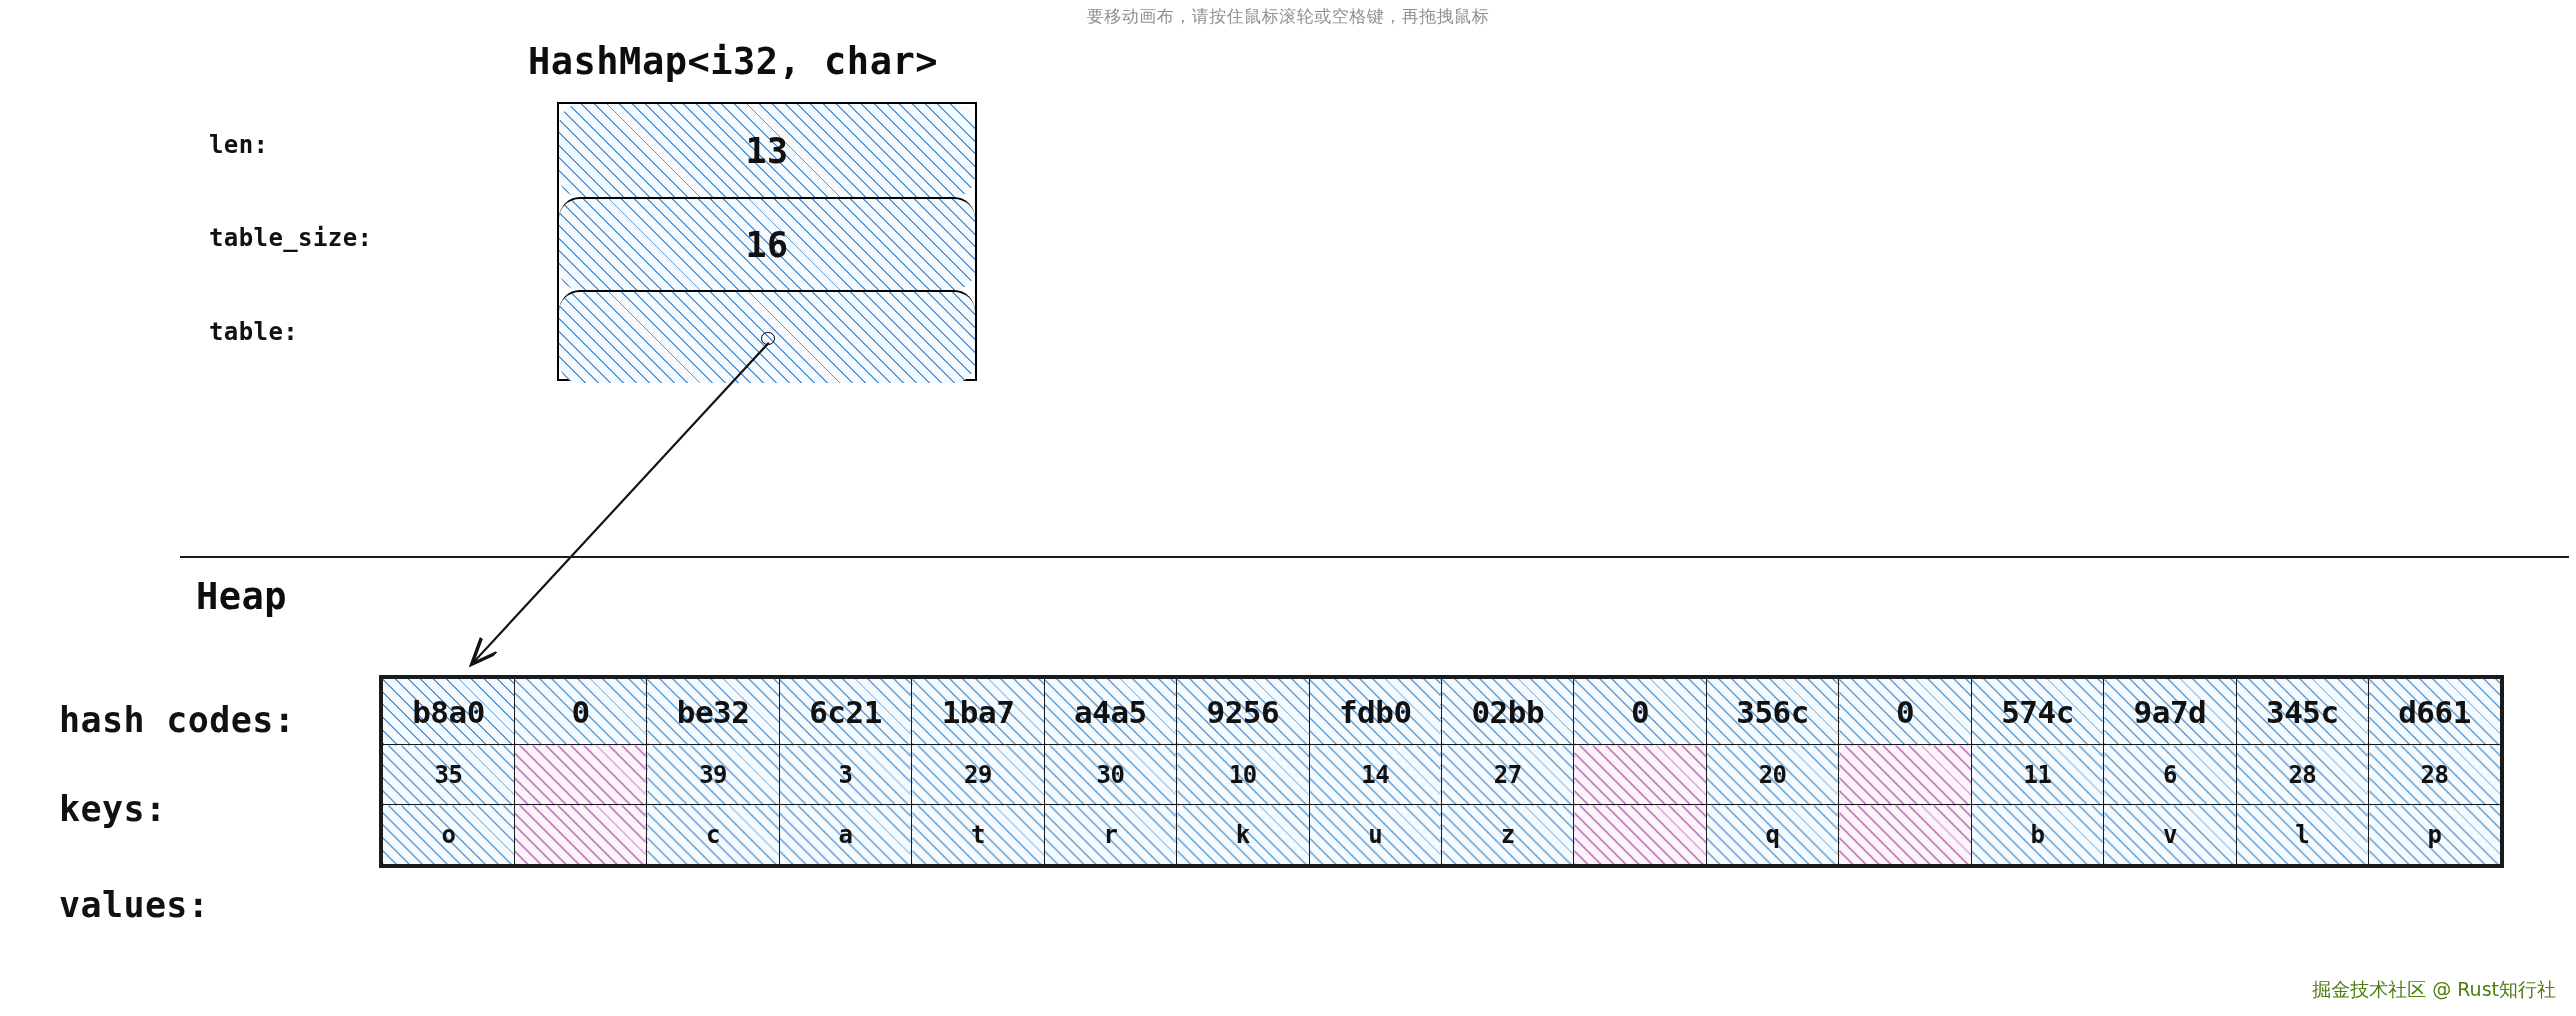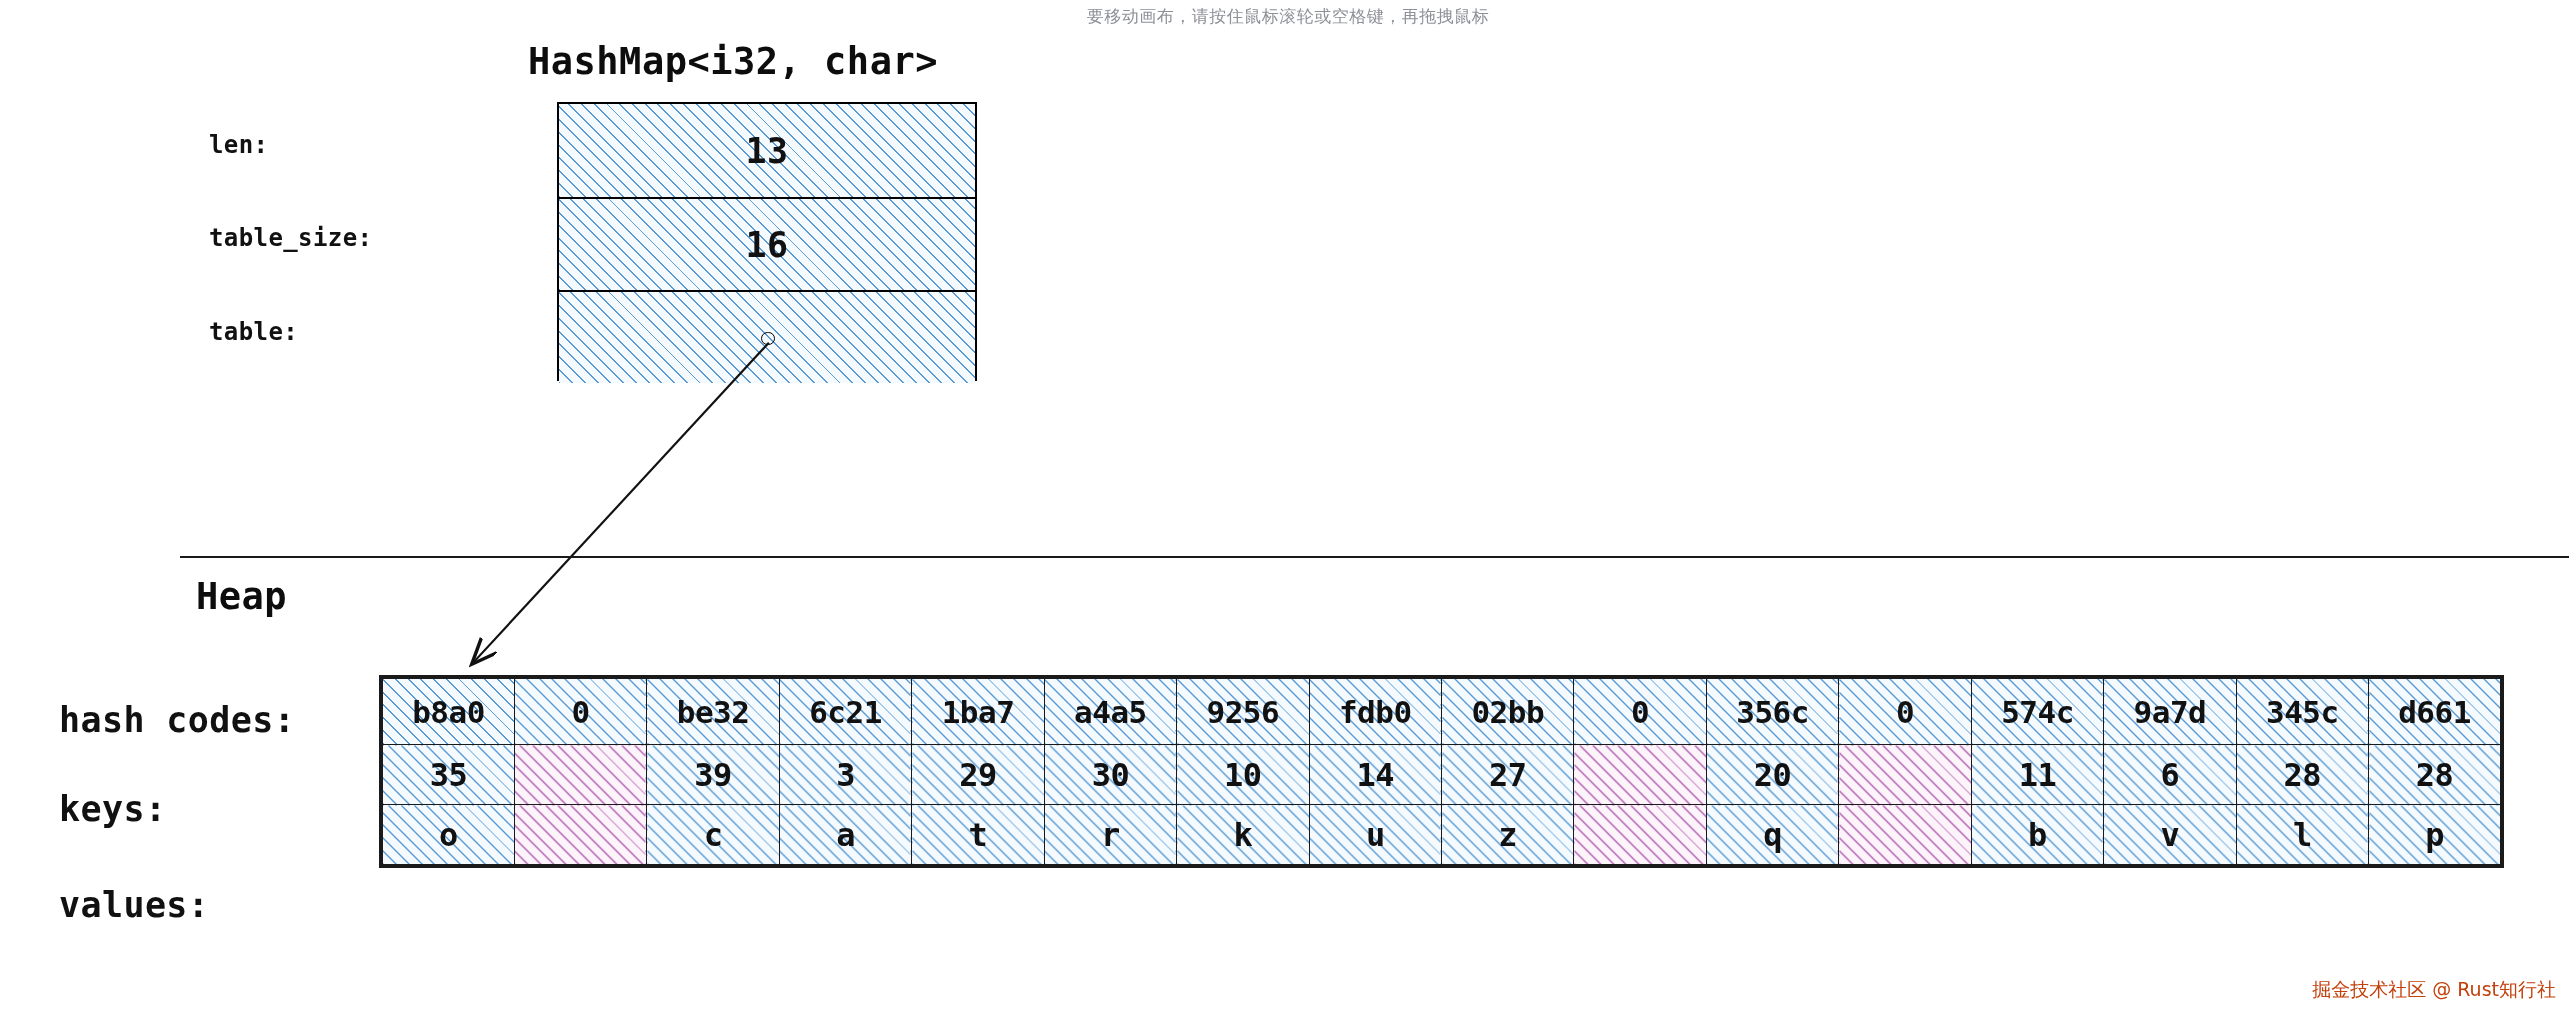--- a/index.html
+++ b/index.html
@@ -86,20 +86,21 @@
     box-sizing: border-box;
     border: 2.3px solid #000000;
   }
   .struct-row {
     position: relative;
     box-sizing: border-box;
     height: 93px;
     display: flex;
     align-items: center;
     justify-content: center;
+    border-radius: 21px;
   }
   .struct-row + .struct-row { border-top: 2.3px solid #000000; }
   .struct-row .val {
     font-size: 35px;
     font-weight: 700;
     color: #111111;
     letter-spacing: 0.4px;
   }
 
   
@@ -170,21 +171,21 @@
     border-collapse: collapse;
     width: 100%;
     table-layout: fixed;
   }
   .heap-table td {
     border: 1.6px solid #1a1a1a;
     height: 63px;
     text-align: center;
     vertical-align: middle;
     font-family: "DejaVu Sans Mono", monospace;
-    font-size: 32px;
+    font-size: 24px;
     font-weight: 700;
     color: #111111;
     padding: 0;
     letter-spacing: -0.5px;
     overflow: hidden;
   }
   .heap-table tr.row-hash td { height: 65px; font-size: 31px; }
   .heap-table tr.row-keys td { height: 59px; }
   .heap-table tr.row-vals td { height: 59px; }
 
@@ -194,21 +195,21 @@
   .heap-table tr.row-hash td    { border-top: 2.3px solid #1a1a1a; }
   .heap-table tr.row-vals td    { border-bottom: 2.3px solid #1a1a1a; }
 
   
   .watermark {
     position: absolute;
     right: 20px;
     bottom: 14.4px;
     font-family: "DejaVu Sans", sans-serif;
     font-size: 19px;
-    color: #c2410c;
+    color: #4d7c0f;
     white-space: nowrap;
   }
 </style>
 </head>
 <body>
 
 <div class="canvas-hint">要移动画布，请按住鼠标滚轮或空格键，再拖拽鼠标</div>
 
 <div class="struct-title">HashMap&lt;i32, char&gt;</div>
 

